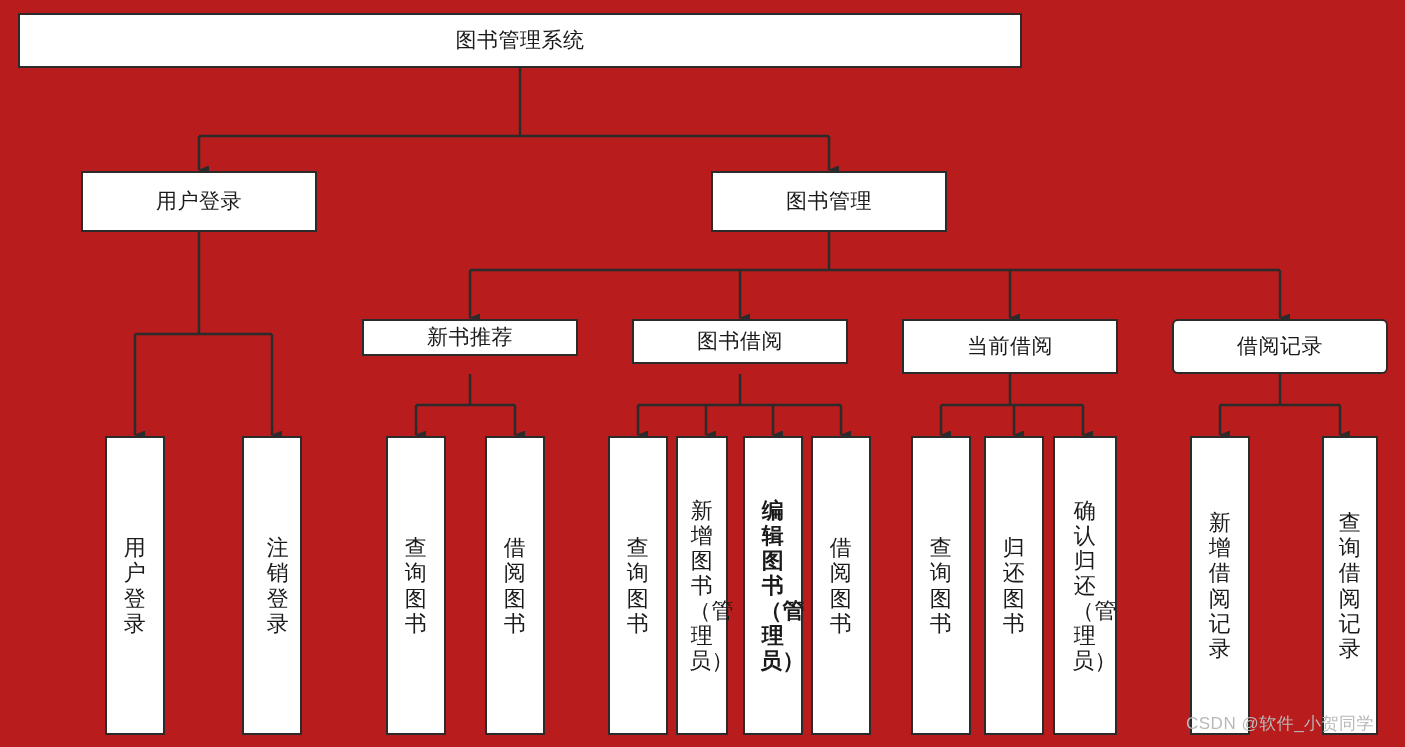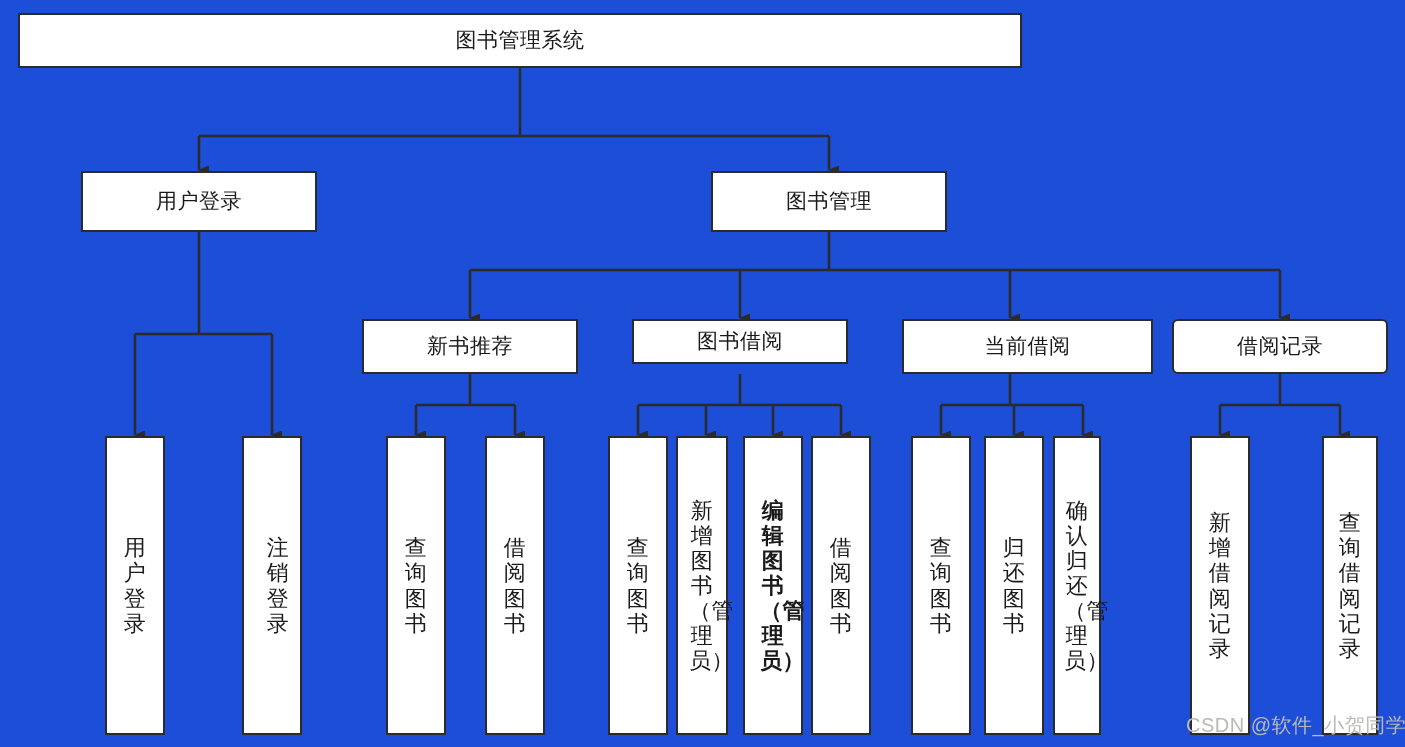--- a/index.html
+++ b/index.html
@@ -7,21 +7,21 @@
     padding: 0;
     background: #ffffff;
   }
   body {
     font-family: "Liberation Sans", "DejaVu Sans", sans-serif;
   }
   #diagram-root {
     position: relative;
     width: 1405px;
     height: 747px;
-    background: #1d4ed8;
+    background: #b91c1c;
     overflow: hidden;
   }
   svg.edges {
     position: absolute;
     left: 0;
     top: 0;
     width: 1405px;
     height: 747px;
   }
   .node {
@@ -50,21 +50,21 @@
   .node.vert .node-label {
     font-size: 22px;
     width: 26px;
     word-break: break-all;
     line-height: 1.14;
   }
   .watermark {
     position: absolute;
     left: 1186px;
     top: 712px;
-    font-size: 20px;
+    font-size: 17px;
     color: #b9b9b9;
     white-space: nowrap;
     letter-spacing: 0.5px;
   }
 </style>
 </head>
 <body>
 
 <div id="diagram-root">
   <svg class="edges" viewBox="0 0 1405 747">
@@ -112,27 +112,27 @@
   <div id="node-layer">
       <div class="node horiz" style="left: 18px; top: 13px; width: 1004px; height: 55px;">
         <span class="node-label">图书管理系统</span>
       </div>
       <div class="node horiz" style="left: 81px; top: 171px; width: 236px; height: 61px;">
         <span class="node-label">用户登录</span>
       </div>
       <div class="node horiz" style="left: 711px; top: 171px; width: 236px; height: 61px;">
         <span class="node-label">图书管理</span>
       </div>
-      <div class="node horiz" style="left: 362px; top: 319px; width: 216px; height: 55px;">
+      <div class="node horiz" style="left: 362px; top: 319px; width: 216px; height: 37px;">
         <span class="node-label">新书推荐</span>
       </div>
       <div class="node horiz" style="left: 632px; top: 319px; width: 216px; height: 45px;">
         <span class="node-label">图书借阅</span>
       </div>
-      <div class="node horiz" style="left: 902px; top: 319px; width: 251px; height: 55px;">
+      <div class="node horiz" style="left: 902px; top: 319px; width: 216px; height: 55px;">
         <span class="node-label">当前借阅</span>
       </div>
       <div class="node horiz" style="left: 1172px; top: 319px; width: 216px; height: 55px; border-radius: 6px;">
         <span class="node-label">借阅记录</span>
       </div>
       <div class="node vert" style="left: 105px; top: 436px; width: 60px; height: 299px;">
         <span class="node-label">用户登录</span>
       </div>
       <div class="node vert" style="left: 242px; top: 436px; width: 60px; height: 299px; padding-left: 12px;">
         <span class="node-label">注销登录</span>
@@ -154,21 +154,21 @@
       </div>
       <div class="node vert" style="left: 811px; top: 436px; width: 60px; height: 299px;">
         <span class="node-label">借阅图书</span>
       </div>
       <div class="node vert" style="left: 911px; top: 436px; width: 60px; height: 299px;">
         <span class="node-label">查询图书</span>
       </div>
       <div class="node vert" style="left: 984px; top: 436px; width: 60px; height: 299px;">
         <span class="node-label">归还图书</span>
       </div>
-      <div class="node vert" style="left: 1053px; top: 436px; width: 48px; height: 299px;">
+      <div class="node vert" style="left: 1053px; top: 436px; width: 64px; height: 299px;">
         <span class="node-label">确认归还（管理员）</span>
       </div>
       <div class="node vert" style="left: 1190px; top: 436px; width: 60px; height: 299px;">
         <span class="node-label">新增借阅记录</span>
       </div>
       <div class="node vert" style="left: 1322px; top: 436px; width: 56px; height: 299px;">
         <span class="node-label">查询借阅记录</span>
       </div>
     </div>
   <div class="watermark">CSDN @软件_小贺同学</div>

